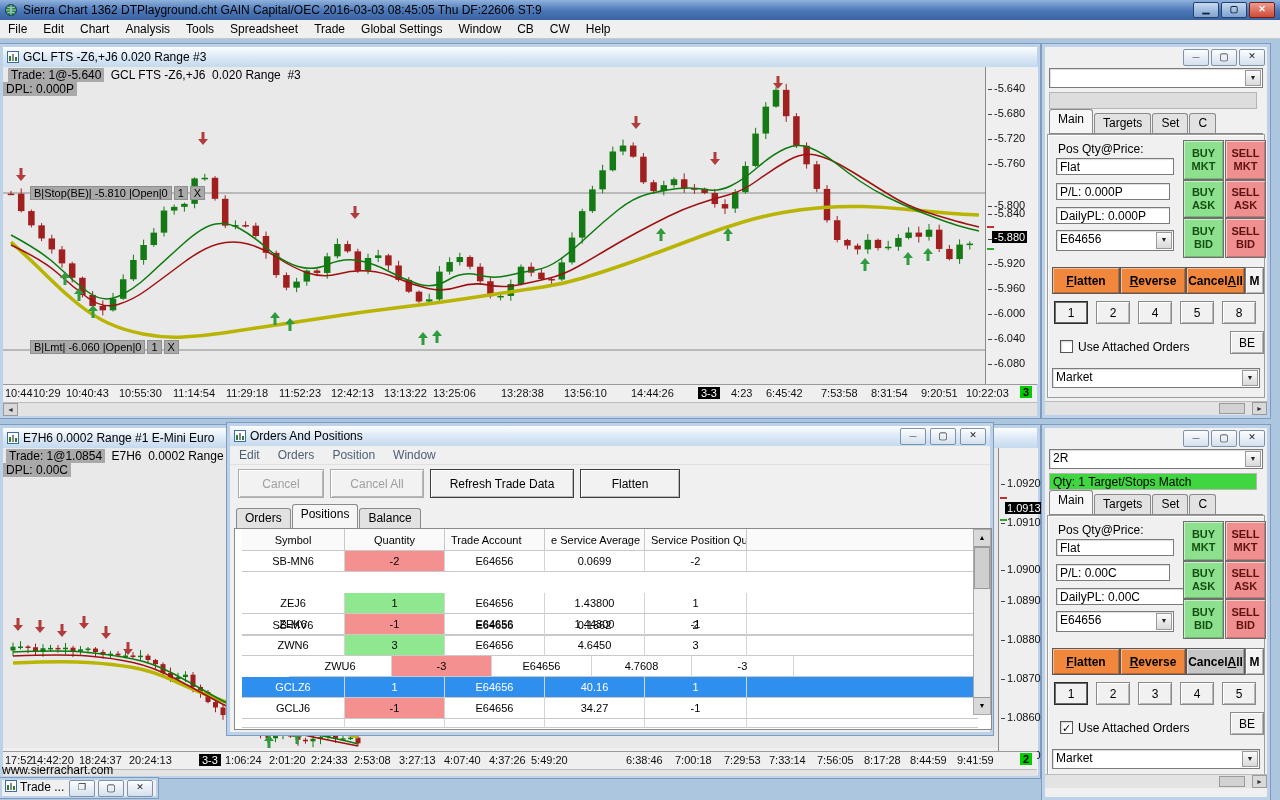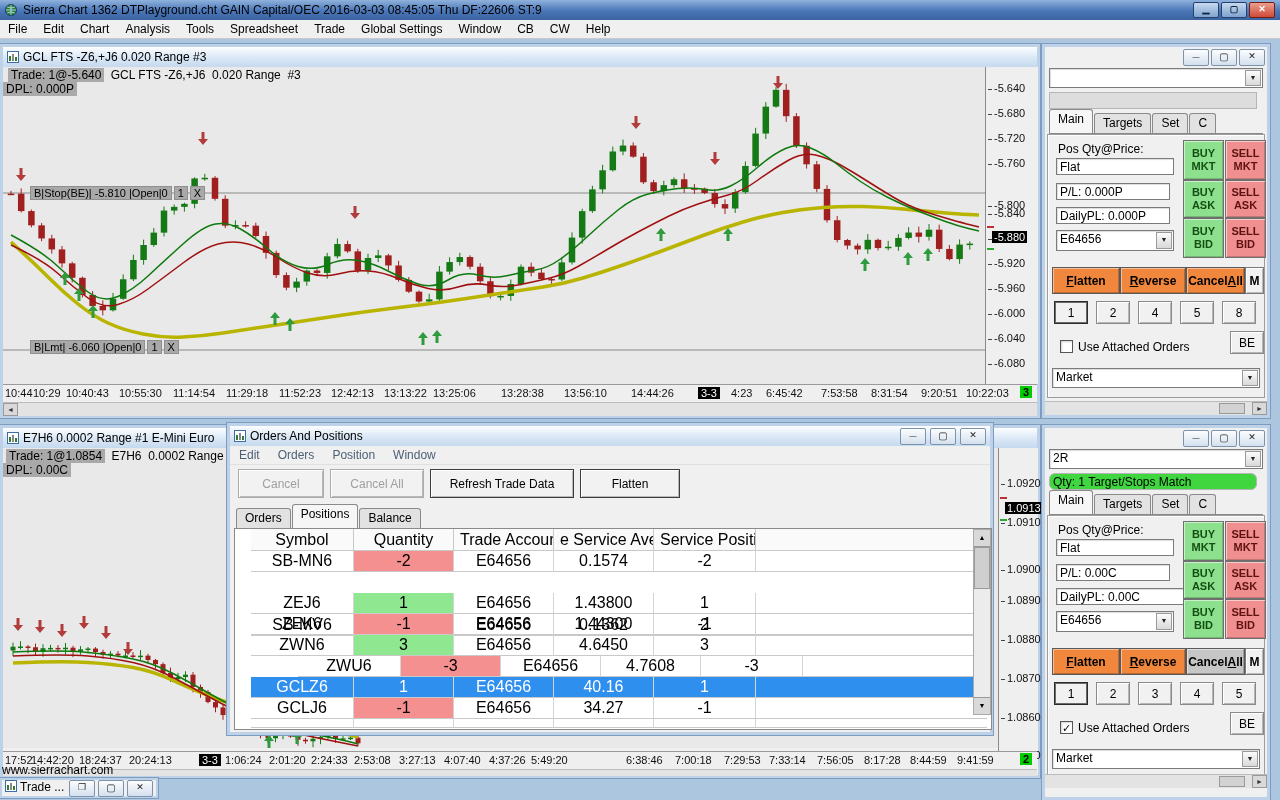--- a/index.html
+++ b/index.html
@@ -87,21 +87,21 @@
   
   #orders-menu{position:absolute;left:0;top:20px;right:0;height:18px;display:flex;align-items:center;
     font-size:12px;color:#4d6076;background:#f0f0f0;border-bottom:1px solid #e0e0e0}
   #orders-menu span{padding:1px 9px}
   .tbtn{position:absolute;top:5px;height:27px;background:#f2f2f2;border:1px solid #3c3c3c;
     box-shadow:inset 1px 1px 0 #fff,inset -1px -1px 0 #b9b9b9;
     display:flex;align-items:center;justify-content:center;font-size:12px}
   .tbtn.disabled{color:#9f9f9f;border-color:#ababab}
   .otabs{position:absolute;display:flex;align-items:flex-end;border-bottom:1px solid #8a8a8a}
   #pos-frame{position:absolute;background:#fff;border:1px solid #8a8a8a;overflow:hidden}
-  .trow{position:absolute;left:16px;display:flex;font-size:16px}
+  .trow{position:absolute;left:7px;display:flex;font-size:11px}
   .tcell{border-right:1px solid #d4d4d4;border-bottom:1px solid #c9c9c9;display:flex;align-items:center;
     justify-content:center;box-sizing:border-box;white-space:nowrap;overflow:hidden}
   .thead .tcell{background:#fafafa;border-right:1px solid #c9c9c9;justify-content:flex-start;padding-left:6px}
   .thead .tcell.center{justify-content:center;padding-left:0}
   .vscroll{position:absolute;background:#ececec;border:1px solid #aaa;box-sizing:border-box}
   
   #site-text{position:absolute;left:2px;top:763px;font-size:12px;color:#000;z-index:40;background:transparent}
   #mini-win{height:20px;display:flex;align-items:flex-start;gap:3px;padding:0 3px;box-sizing:border-box}
 </style>
 </head>
@@ -621,21 +621,21 @@
         <div class="tcell center" style="width: 100px; height: 22px;">Quantity</div>
         <div class="tcell" style="width: 100px; height: 22px;">Trade Account</div>
         <div class="tcell" style="width: 100px; height: 22px;">e Service Average P</div>
         <div class="tcell" style="width: 102px; height: 22px;">Service Position Qu</div>
         <div class="tcell" style="width: 231px; height: 22px; border-right: none;"></div>
       </div>
       <div class="trow" style="top: 22px; height: 21px;">
         <div class="tcell" style="width: 103px; height: 21px;">SB-MN6</div>
         <div class="tcell" style="width: 100px; height: 21px; background: rgb(244, 144, 144);">-2</div>
         <div class="tcell" style="width: 100px; height: 21px;">E64656</div>
-        <div class="tcell" style="width: 100px; height: 21px;">0.1574</div>
+        <div class="tcell" style="width: 100px; height: 21px;">0.0699</div>
         <div class="tcell" style="width: 102px; height: 21px;">-2</div>
         <div class="tcell" style="width: 231px; height: 21px; border-right: none;"></div>
       </div>
       <div class="trow" style="top: 43px; height: 21px; margin-top: 43px;">
         <div class="tcell" style="width: 103px; height: 21px;">SB-MV6</div>
         <div class="tcell" style="width: 100px; height: 21px; background: rgb(143, 232, 143);">2</div>
         <div class="tcell" style="width: 100px; height: 21px;">E64656</div>
         <div class="tcell" style="width: 100px; height: 21px;">0.1362</div>
         <div class="tcell" style="width: 102px; height: 21px;">2</div>
         <div class="tcell" style="width: 231px; height: 21px; border-right: none;"></div>
@@ -778,21 +778,21 @@
 
 <div class="cwin tpanel" style="left:1042px;top:425px;width:228px;height:375px;z-index:11">
   <div class="p-btnrow wbtns">
     <span class="smbtn ic-min"></span>
     <span class="smbtn ic-max"></span>
     <span class="smbtn ic-x"></span>
   </div>
   <div class="fld combo" style="left:4px;top:21px;width:214px;height:20px">
     <span>2R</span><span class="dd">▼</span>
   </div>
-  <div class="pstatus p-status" style="left: 4px; top: 45px; width: 208px; height: 17px; background: rgb(63, 214, 63); border-radius: 6px;">Qty: 1 Target/Stops Match</div>
+  <div class="pstatus p-status" style="left: 4px; top: 45px; width: 208px; height: 17px; background: rgb(63, 214, 63);">Qty: 1 Target/Stops Match</div>
   <div class="tabrow p-tabs" style="left:4px;top:64px;right:4px;height:22px">
       <div class="tab active">Main</div>
       <div class="tab">Targets</div>
       <div class="tab">Set</div>
       <div class="tab">C</div>
     </div>
   <div class="grp" style="left:2px;top:87px;right:2px;height:262px">
     <div class="lab" style="left:10px;top:7px">Pos Qty@Price:</div>
     <div class="fld" style="left:8px;top:23px;width:118px;height:17px">Flat</div>
     <div class="fld" style="left:8px;top:48px;width:114px;height:17px">P/L: 0.00C</div>

